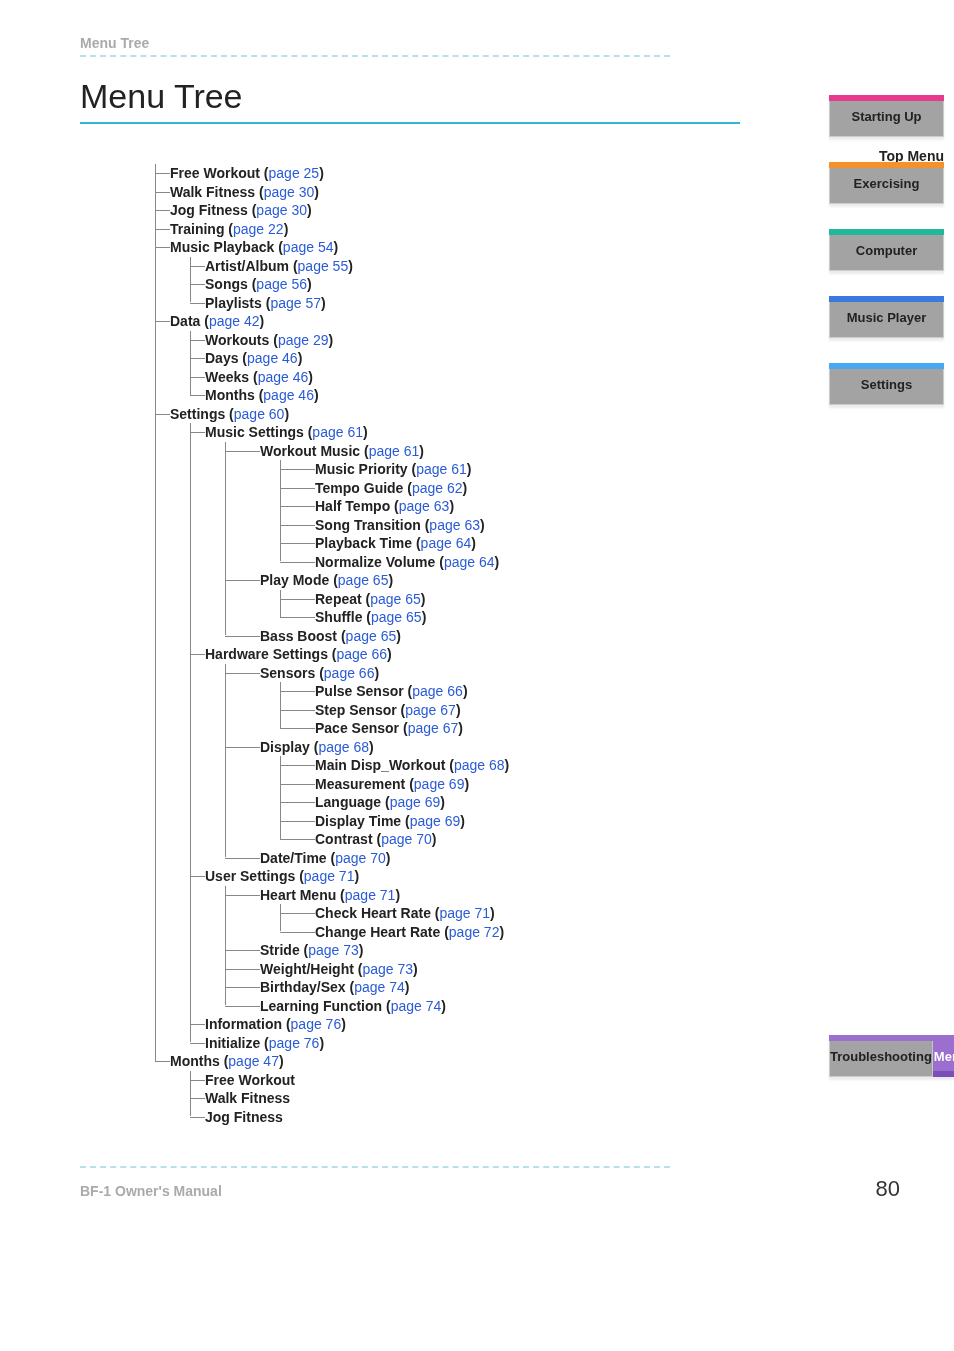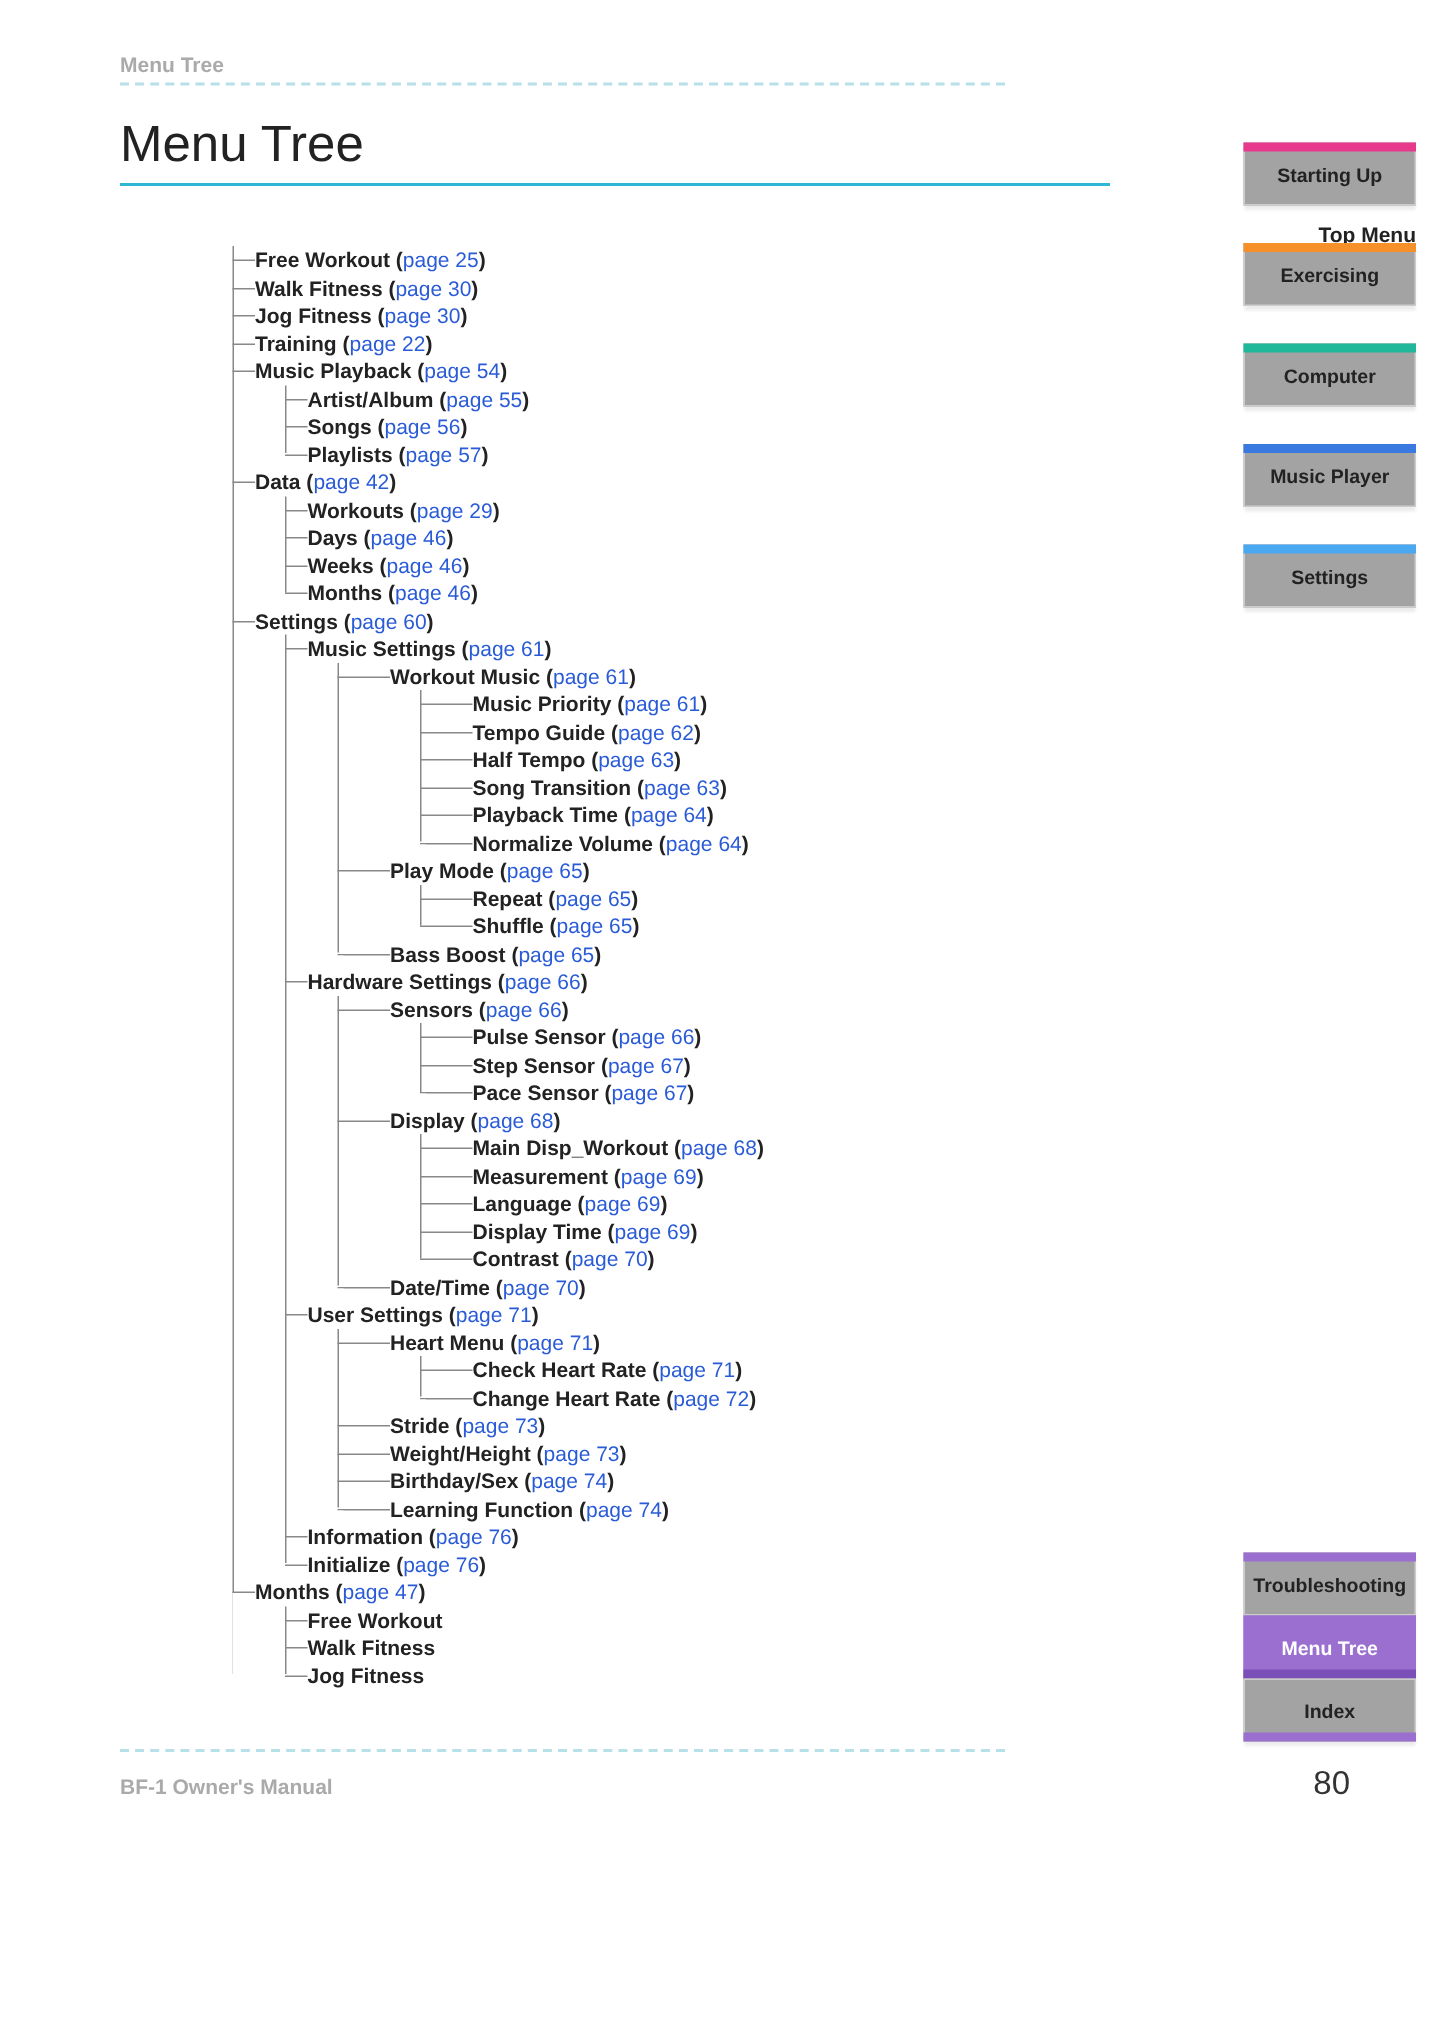--- a/index.html
+++ b/index.html
@@ -93,21 +93,21 @@
     display:flex;
     flex-direction:column;
     gap:25px;
   }
   .tabs-bottom {
     position:absolute;
     right:10px;
     top:1035px;
     width:115px;
     display:flex;
-    flex-direction:column;
+    flex-direction:row;
     margin-left:11px;
   }
   .tab {
     height: 42px;
     position: relative;
     background: #a3a3a3;
     border: 1px solid #ccc;
     text-align:center;
     line-height:42px;
     font-size:13px;

